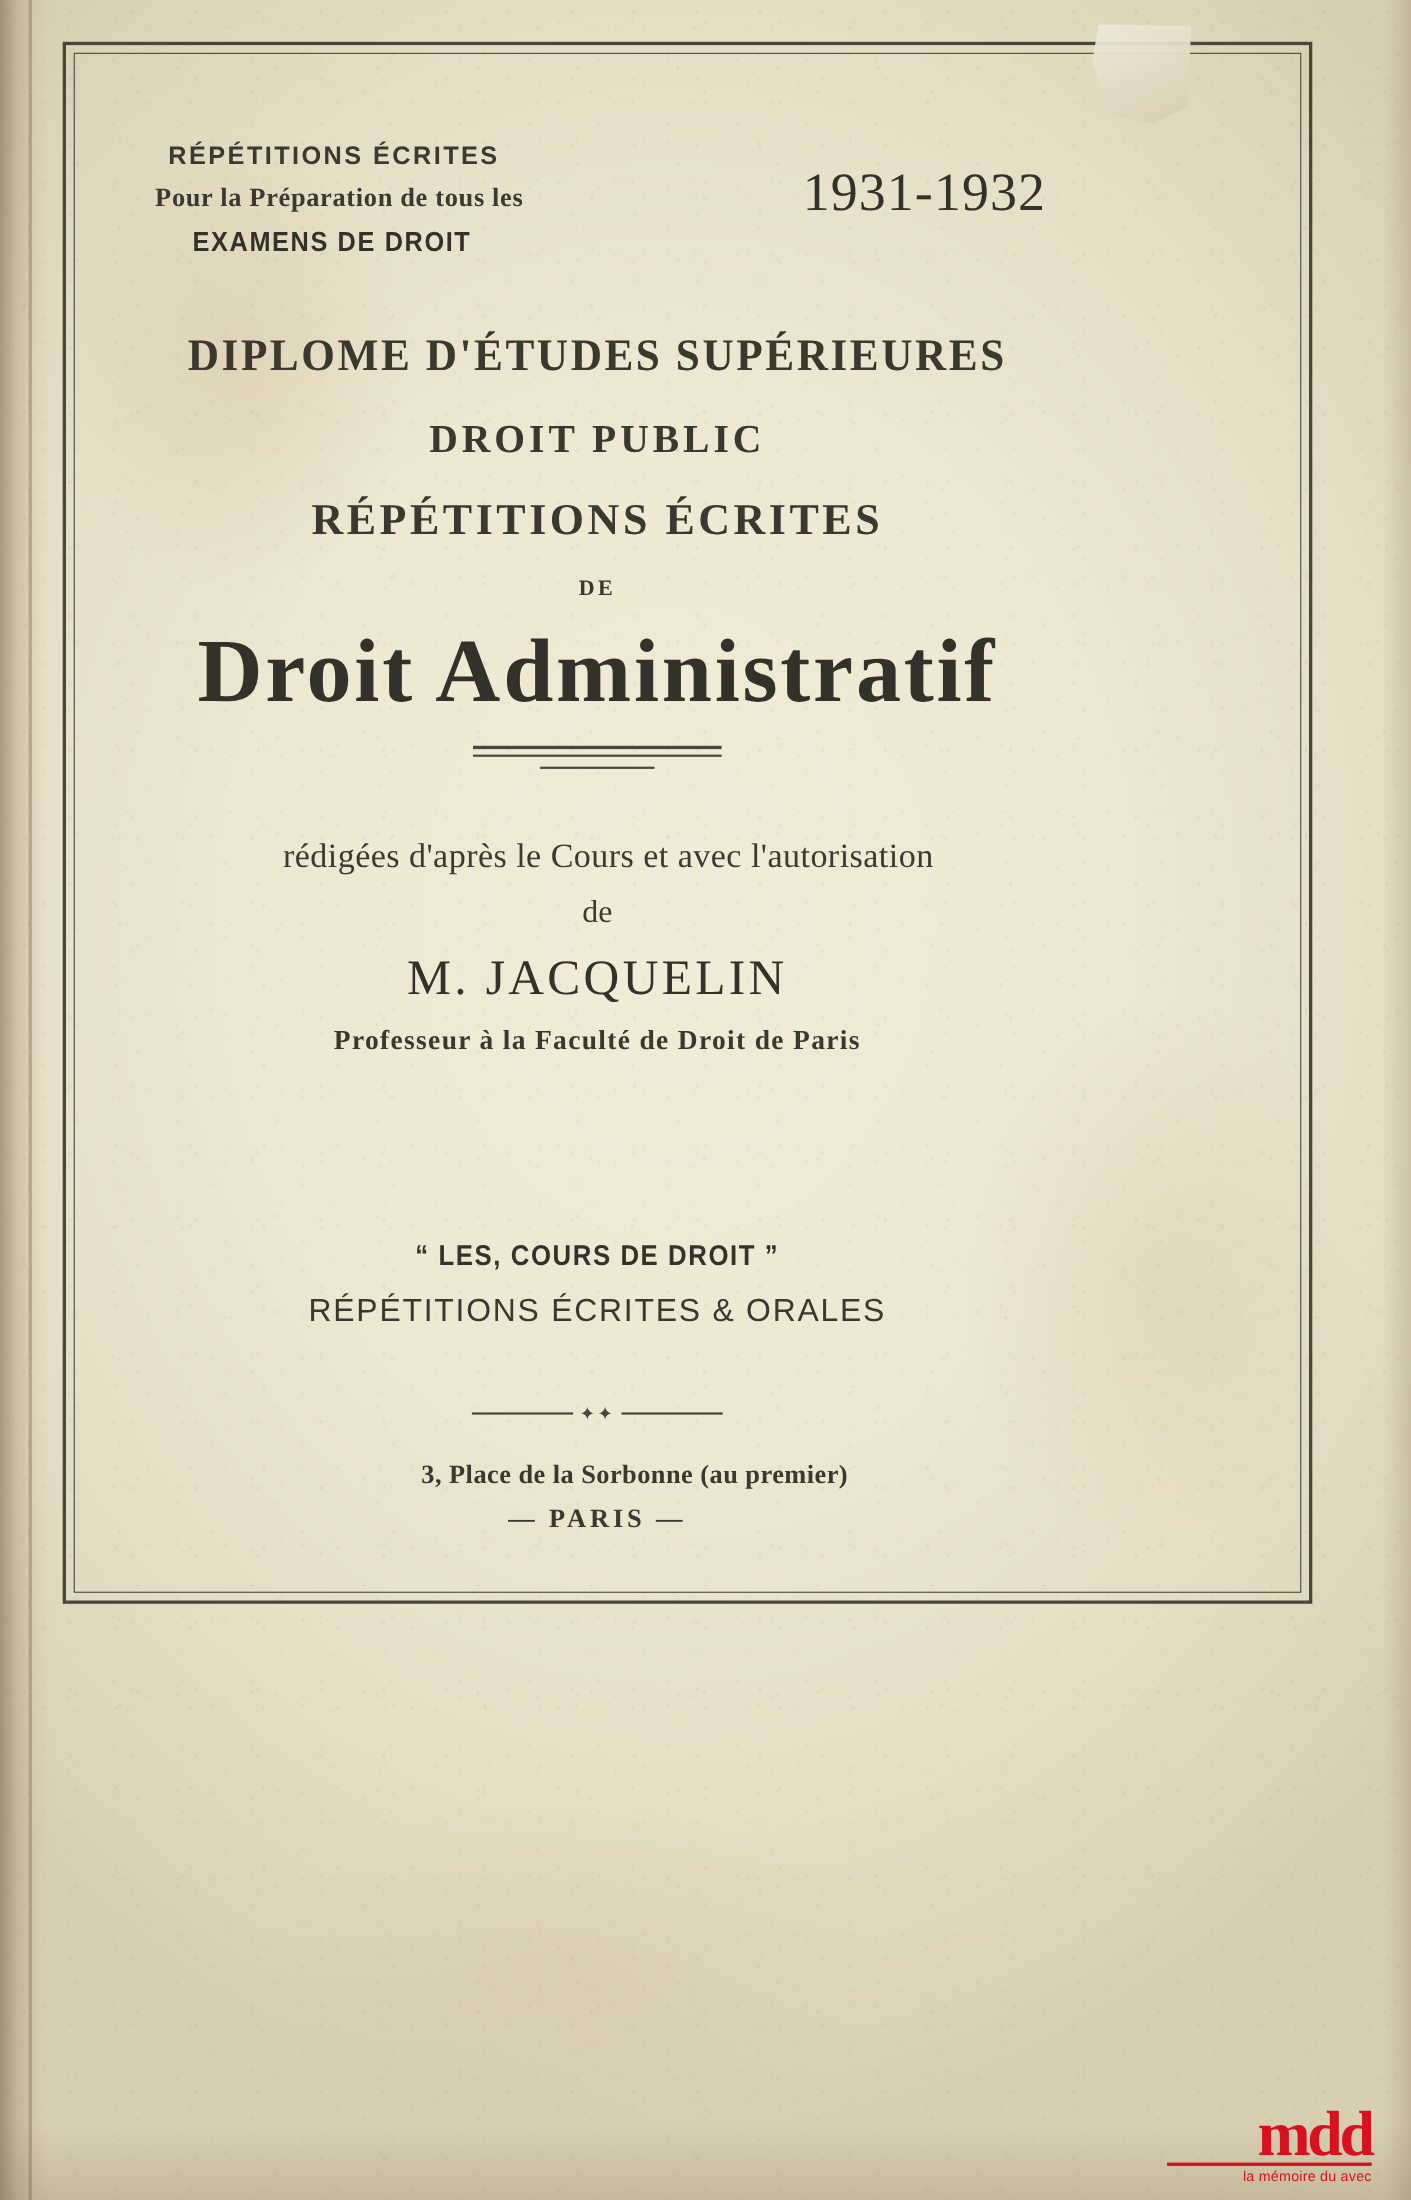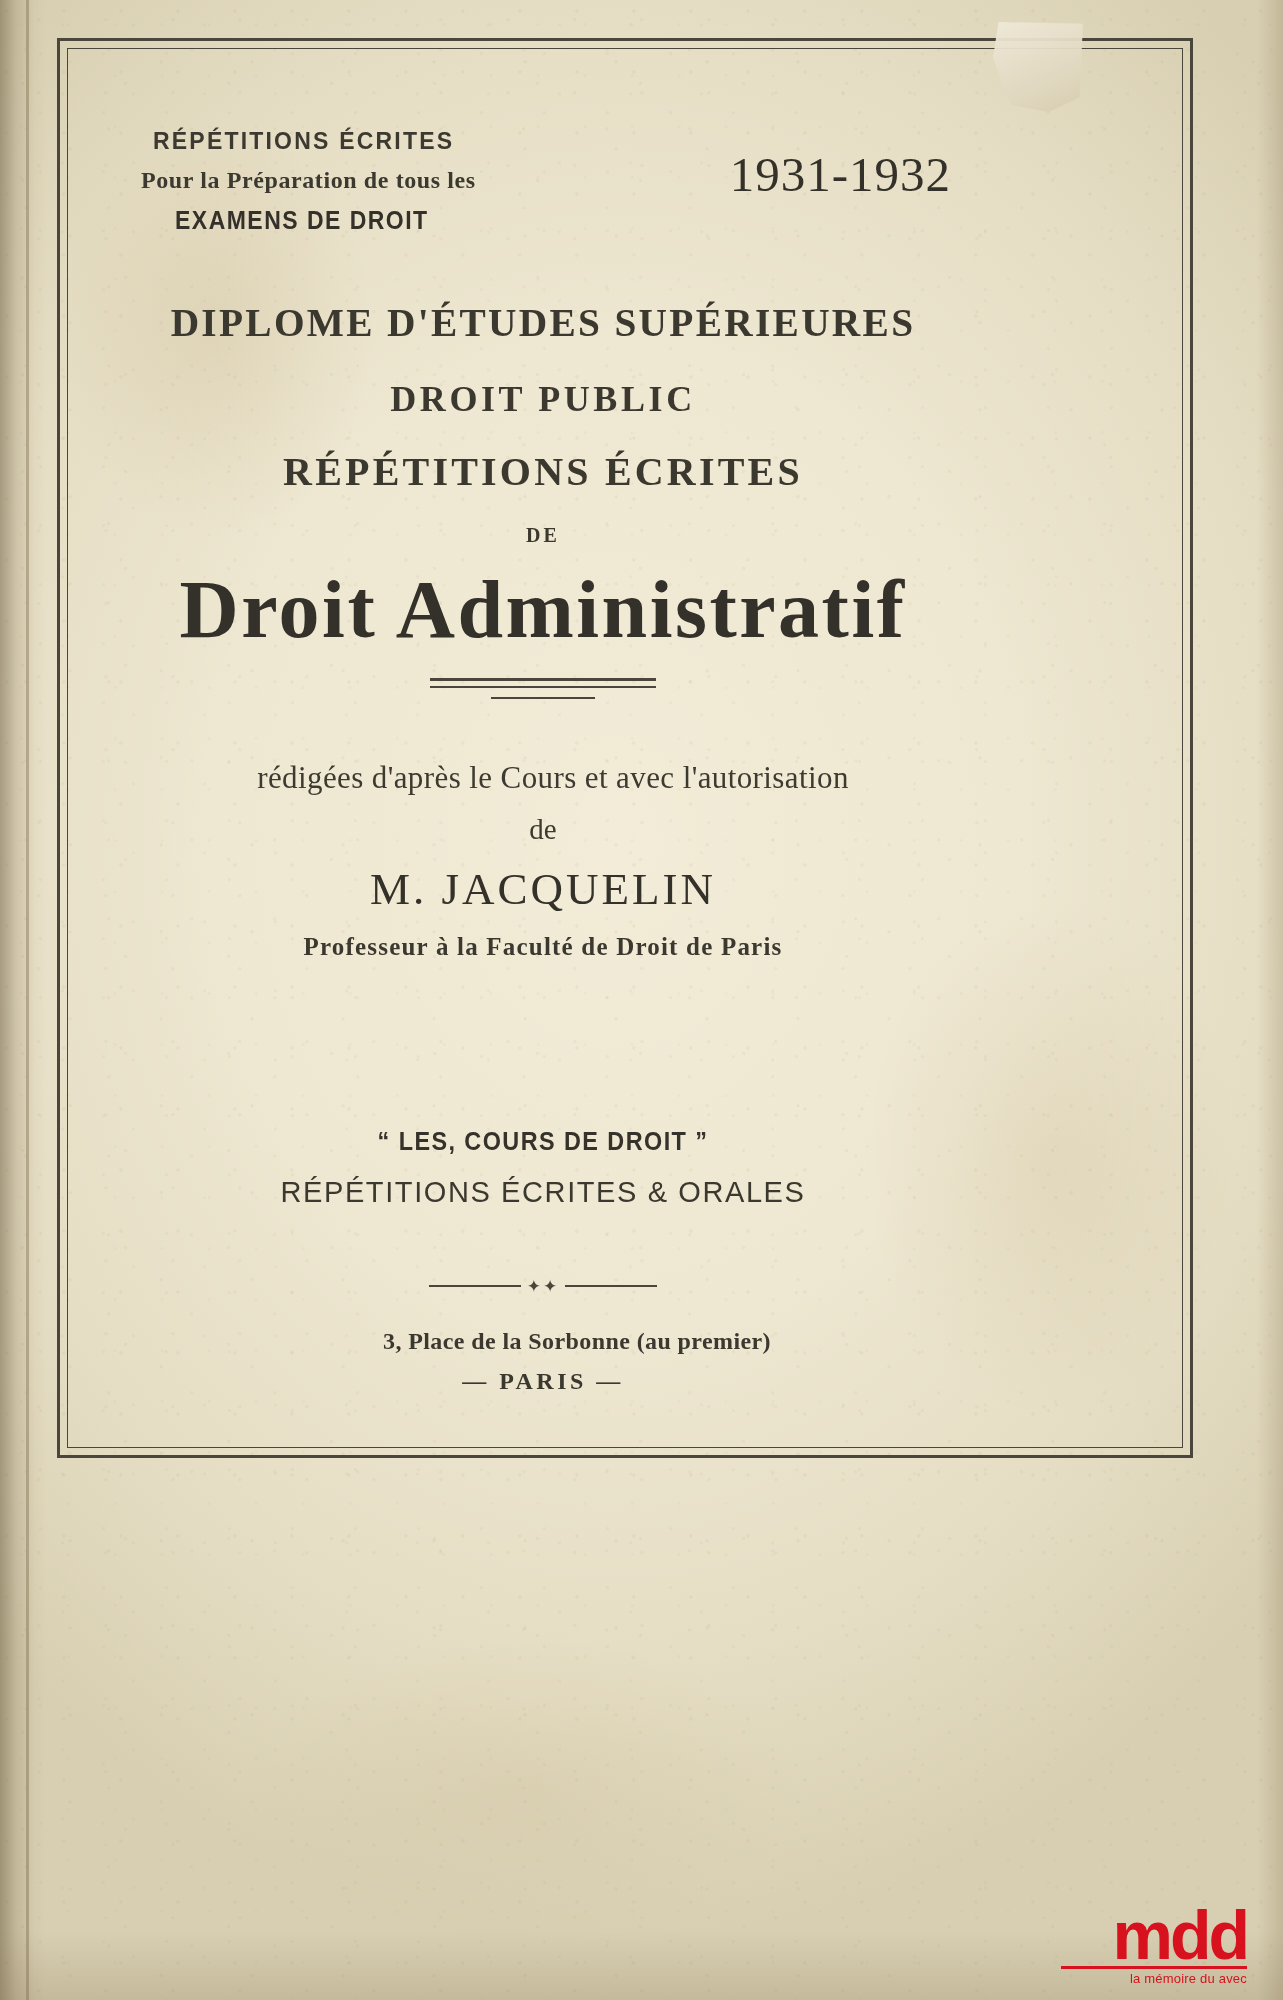--- a/index.html
+++ b/index.html
@@ -320,23 +320,23 @@
   }
 
   
   #logo {
     position: absolute;
     right: 36px; bottom: 14px;
     width: 186px;
     text-align: right;
   }
   #logo-mark {
-    font-family: Liberation Sans, sans-serif;
-    font-weight: bold;
-    font-size: 68px;
+    font-family: Liberation Serif, serif;
+    font-weight: bold;
+    font-size: 58px;
     line-height: .82;
     color: #d8111e;
     letter-spacing: -3px;
   }
   #logo-tag {
     font-family: "Liberation Sans", sans-serif;
     font-size: 13px;
     color: #d8111e;
     letter-spacing: .2px;
     margin-top: 2px;

